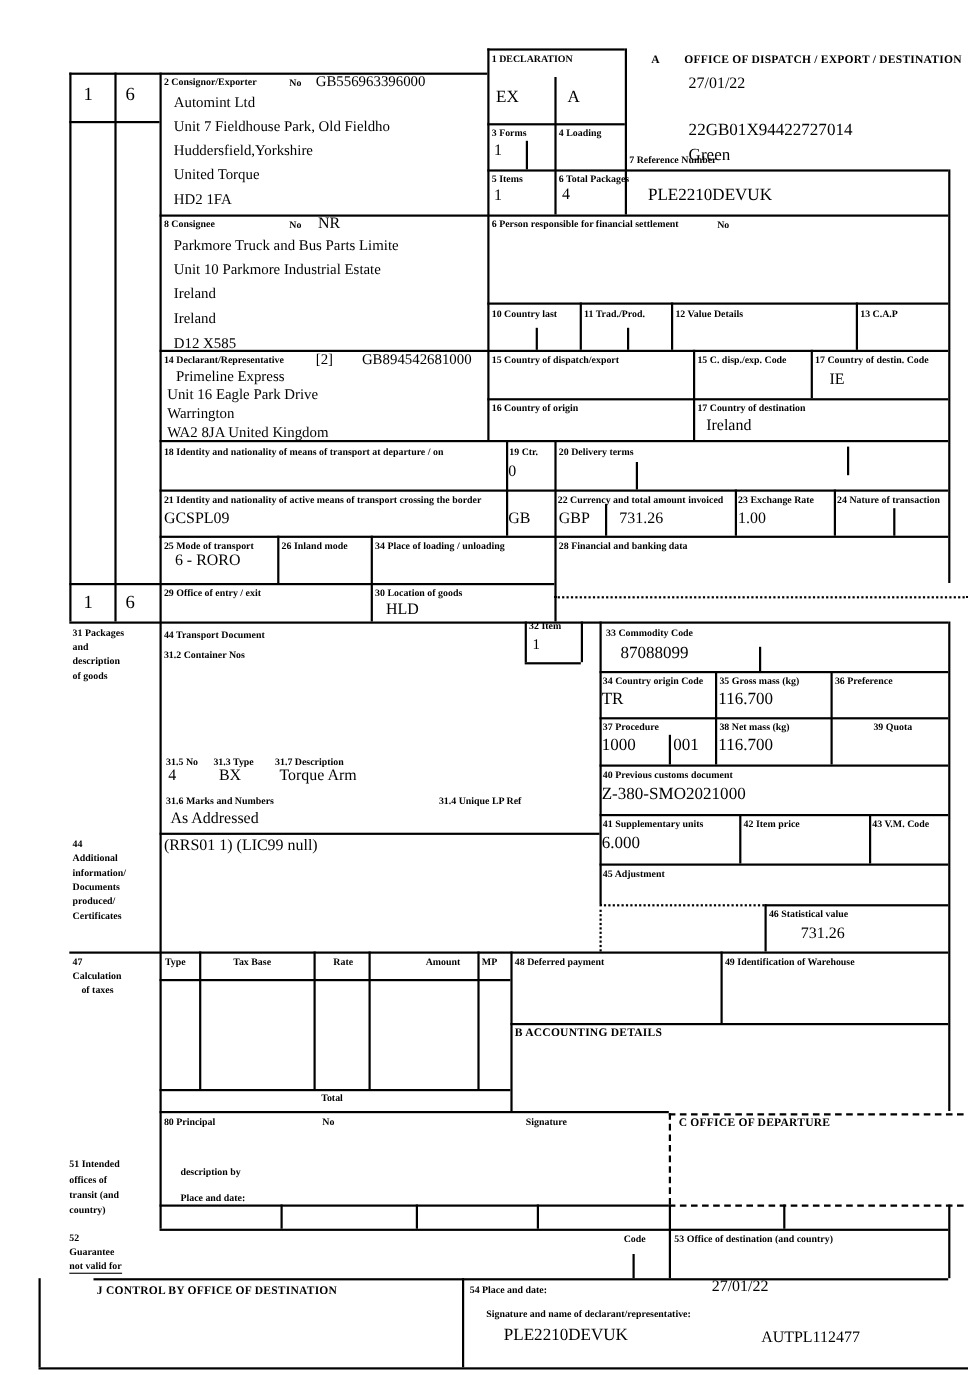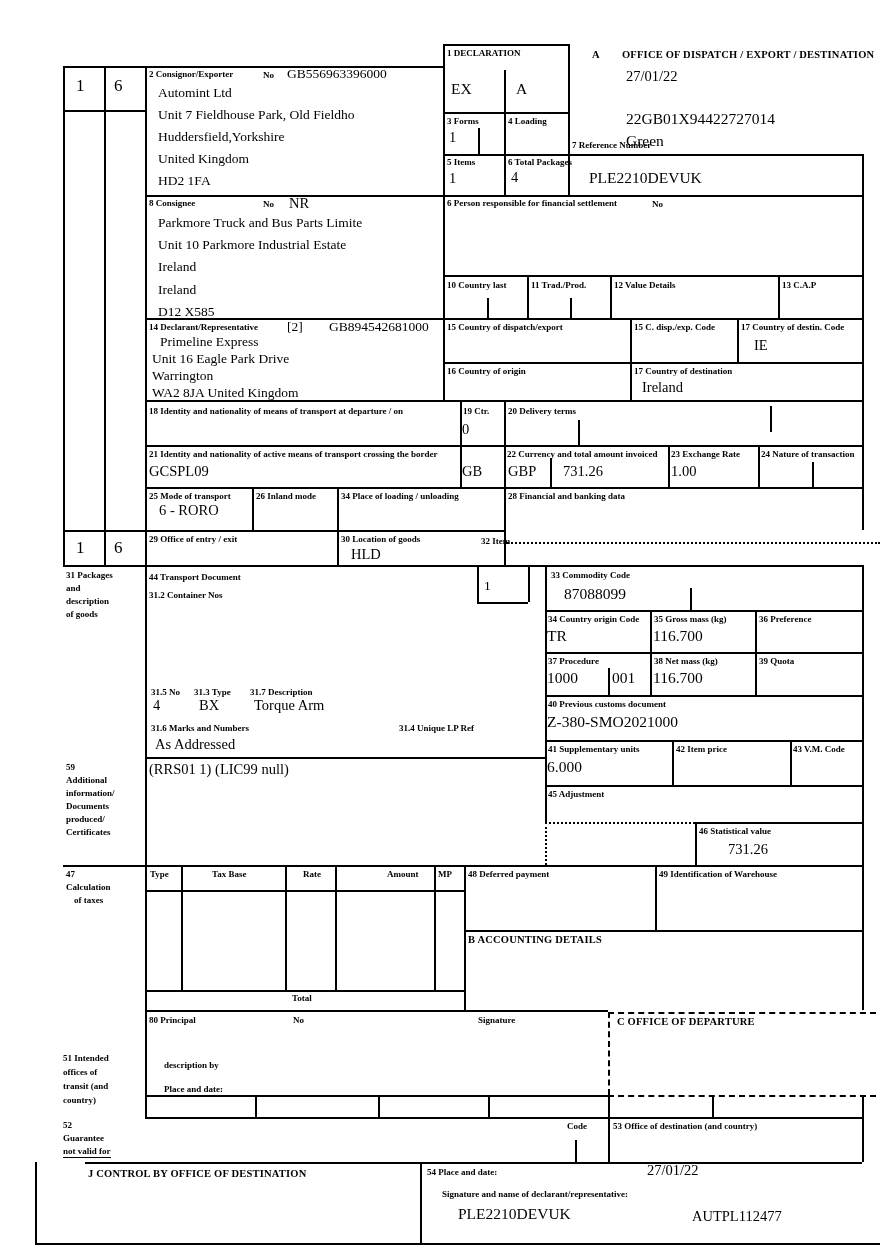--- a/index.html
+++ b/index.html
@@ -33,21 +33,21 @@
   <div class="t v14" style="left:626px;top:68px">27/01/22</div>
   <div class="t v15" style="left:626px;top:110px">22GB01X94422727014</div>
   <div class="t v15" style="left:626px;top:132px">Green</div>
 
   <div class="t lb" style="left:149px;top:69px">2 Consignor/Exporter</div>
   <div class="t lb" style="left:263px;top:70px">No</div>
   <div class="t v13" style="left:287px;top:66px">GB556963396000</div>
   <div class="t v13" style="left:158px;top:85px">Automint Ltd</div>
   <div class="t v13" style="left:158px;top:107px">Unit 7 Fieldhouse Park, Old Fieldho</div>
   <div class="t v13" style="left:158px;top:129px">Huddersfield,Yorkshire</div>
-  <div class="t v13" style="left:158px;top:151px">United Kingdom</div>
+  <div class="t v13" style="left:158px;top:151px">United Torque</div>
   <div class="t v13" style="left:158px;top:173px">HD2 1FA</div>
 
   <div class="t lb" style="left:447px;top:116px">3 Forms</div>
   <div class="t v14" style="left:449px;top:129px">1</div>
   <div class="t lb" style="left:508px;top:116px">4 Loading</div>
   <div class="t lb" style="left:447px;top:157px">5 Items</div>
   <div class="t v14" style="left:449px;top:170px">1</div>
   <div class="t lb" style="left:508px;top:157px">6 Total Packages</div>
   <div class="t v14" style="left:511px;top:169px">4</div>
   <div class="t lb" style="left:572px;top:140px">7 Reference Number</div>
@@ -108,21 +108,21 @@
   <div class="t lb" style="left:341px;top:534px">30 Location of goods</div>
   <div class="t v14" style="left:351px;top:546px">HLD</div>
 
   <div class="t lb" style="left:66px;top:570px">31 Packages</div>
   <div class="t lb" style="left:66px;top:583px">and</div>
   <div class="t lb" style="left:66px;top:596px">description</div>
   <div class="t lb" style="left:66px;top:609px">of goods</div>
 
   <div class="t lb" style="left:149px;top:572px">44 Transport Document</div>
   <div class="t lb" style="left:149px;top:590px">31.2 Container Nos</div>
-  <div class="t lb" style="left:481px;top:536px">32 Item</div>
+  <div class="t lb" style="left:481px;top:564px">32 Item</div>
   <div class="t v13" style="left:484px;top:578px">1</div>
   <div class="t lb" style="left:151px;top:687px">31.5 No</div>
   <div class="t v14" style="left:153px;top:697px">4</div>
   <div class="t lb" style="left:194px;top:687px">31.3 Type</div>
   <div class="t v14" style="left:199px;top:697px">BX</div>
   <div class="t lb" style="left:250px;top:687px">31.7 Description</div>
   <div class="t v14" style="left:254px;top:697px">Torque Arm</div>
   <div class="t lb" style="left:151px;top:723px">31.6 Marks and Numbers</div>
   <div class="t v14" style="left:155px;top:736px">As Addressed</div>
   <div class="t lb" style="left:399px;top:723px">31.4 Unique LP Ref</div>
@@ -132,32 +132,32 @@
   <div class="t lb" style="left:548px;top:614px">34 Country origin Code</div>
   <div class="t v15" style="left:547px;top:627px">TR</div>
   <div class="t lb" style="left:654px;top:614px">35 Gross mass (kg)</div>
   <div class="t v15" style="left:653px;top:627px">116.700</div>
   <div class="t lb" style="left:759px;top:614px">36 Preference</div>
   <div class="t lb" style="left:548px;top:656px">37 Procedure</div>
   <div class="t v15" style="left:547px;top:669px">1000</div>
   <div class="t v15" style="left:612px;top:669px">001</div>
   <div class="t lb" style="left:654px;top:656px">38 Net mass (kg)</div>
   <div class="t v15" style="left:653px;top:669px">116.700</div>
-  <div class="t lb" style="left:759px;top:656px">39 Quota</div>
+  <div class="t lb" style="left:794px;top:656px">39 Quota</div>
   <div class="t lb" style="left:548px;top:699px">40 Previous customs document</div>
   <div class="t v15" style="left:547px;top:713px">Z-380-SMO2021000</div>
   <div class="t lb" style="left:548px;top:744px">41 Supplementary units</div>
   <div class="t v15" style="left:547px;top:758px">6.000</div>
   <div class="t lb" style="left:676px;top:744px">42 Item price</div>
   <div class="t lb" style="left:793px;top:744px">43 V.M. Code</div>
   <div class="t lb" style="left:548px;top:789px">45 Adjustment</div>
   <div class="t lb" style="left:699px;top:826px">46 Statistical value</div>
   <div class="t v14" style="left:728px;top:841px">731.26</div>
 
-  <div class="t lb" style="left:66px;top:762px">59</div>
+  <div class="t lb" style="left:66px;top:762px">44</div>
   <div class="t lb" style="left:66px;top:775px">Additional</div>
   <div class="t lb" style="left:66px;top:788px">information/</div>
   <div class="t lb" style="left:66px;top:801px">Documents</div>
   <div class="t lb" style="left:66px;top:814px">produced/</div>
   <div class="t lb" style="left:66px;top:827px">Certificates</div>
   <div class="t v14" style="left:149px;top:761px">(RRS01 1) (LIC99 null)</div>
 
   <div class="t lb" style="left:66px;top:869px">47</div>
   <div class="t lb" style="left:66px;top:882px">Calculation</div>
   <div class="t lb" style="left:74px;top:895px">of taxes</div>

